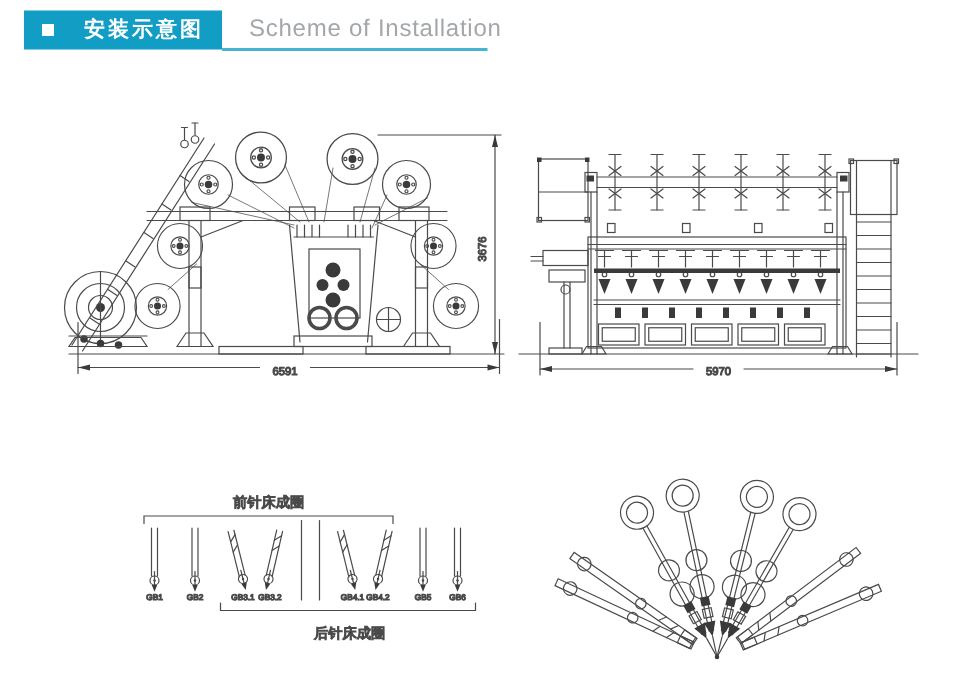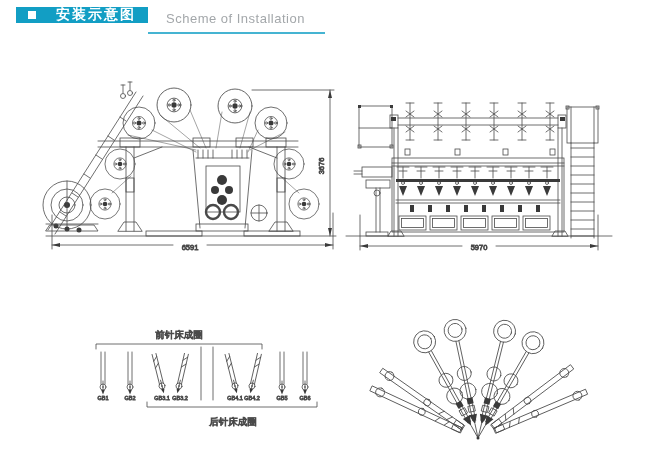--- a/index.html
+++ b/index.html
@@ -1,22 +1,22 @@
 <!DOCTYPE html>
 <html><head>
 <meta charset="utf-8">
 <style>
   html,body{margin:0;padding:0;background:#ffffff;}
   .page{position:relative;width:645px;height:464px;background:#ffffff;overflow:hidden;
         font-family:"Liberation Sans","DejaVu Sans",sans-serif;}
-  .hdr-box{position:absolute;left:16px;top:7px;width:132px;height:16px;background:#129ec4;
+  .hdr-box{position:absolute;left:16px;top:7px;width:132px;height:26px;background:#129ec4;
            display:flex;align-items:center;justify-content:center;gap:20px;}
   .hdr-bullet{width:8px;height:8px;background:#ffffff;flex:0 0 auto;}
   .hdr-title{color:#ffffff;font-size:14px;font-weight:bold;letter-spacing:2px;white-space:nowrap;}
-  .hdr-sub{position:absolute;left:166px;top:11px;font-size:13px;color:#a3a7aa;letter-spacing:0.5px;white-space:nowrap;}
+  .hdr-sub{position:absolute;left:166px;top:11px;font-size:16px;color:#a3a7aa;letter-spacing:0.5px;white-space:nowrap;}
   .hdr-rule{position:absolute;left:148px;top:32px;width:177px;height:2px;background:#45b4d2;}
   svg text{font-family:"Liberation Sans","DejaVu Sans",sans-serif;}
   .dim{font-size:7.5px;fill:#4a4a4a;}
   .cjk{font-size:9.5px;fill:#333333;}
   .gbl{font-size:5.5px;fill:#444444;}
 </style>
 </head>
 <body>
 
 <div class="page">

